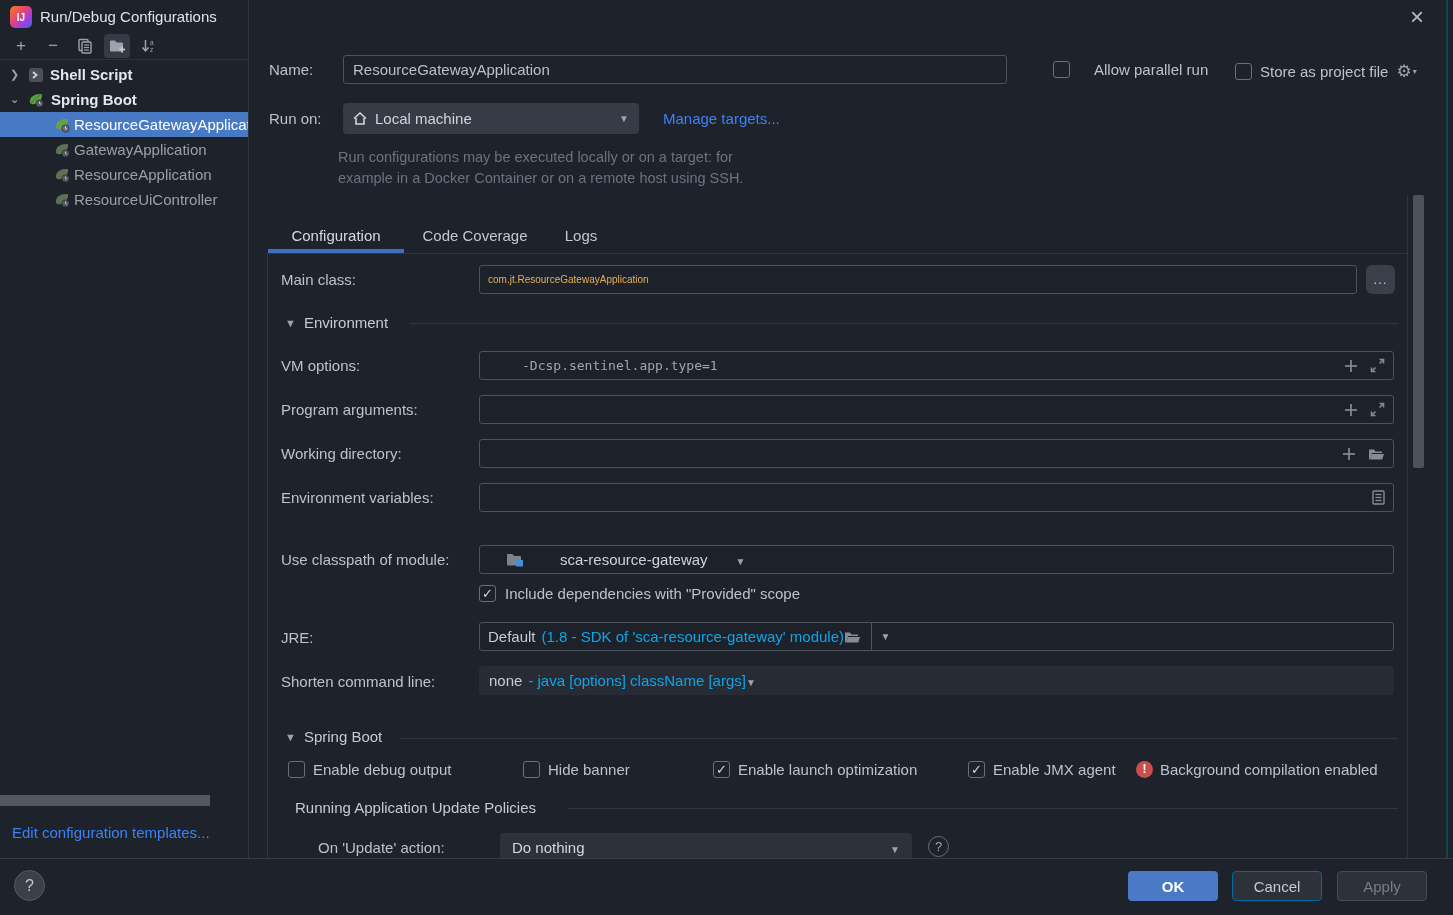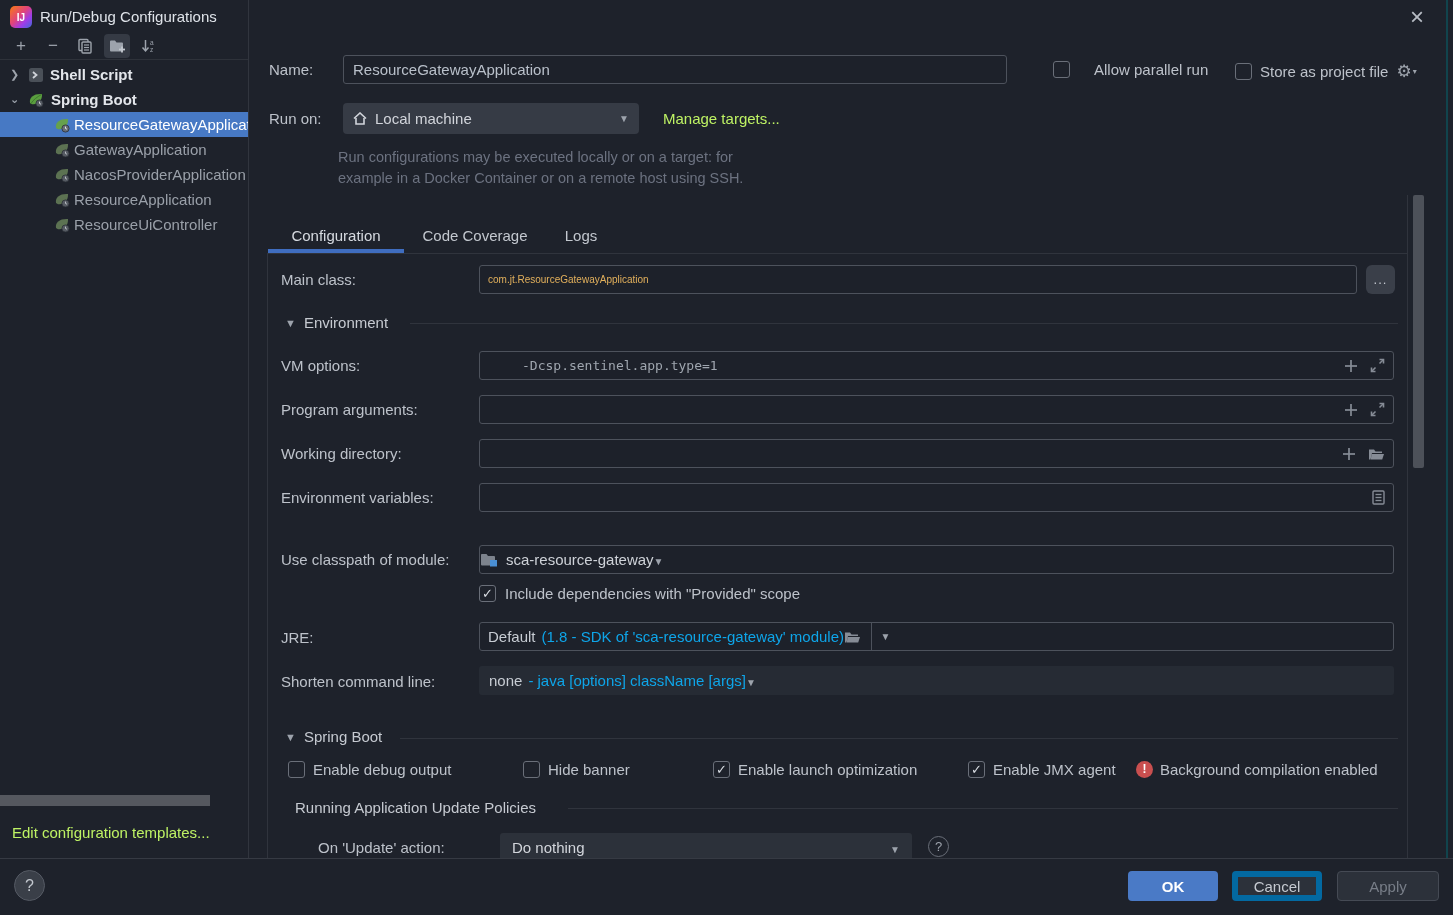--- a/index.html
+++ b/index.html
@@ -39,21 +39,21 @@
   .lbl { color:#bdc2ca; }
   .field { background:#1d212a; border:1px solid #4d525c; border-radius:3px; color:#b6bcc5; display:flex; align-items:center; }
   .name-field { left:343px; top:55px; width:664px; height:29px; padding-left:9px; font-size:15px; color:#b9c0ca; }
   .name-lbl { left:269px; top:61px; }
   .runon-lbl { left:269px; top:110px; }
   .runon-dd { left:343px; top:103px; width:296px; height:31px; background:#363b45; border-radius:4px;
               display:flex; align-items:center; padding:0 10px; color:#d2d5db; }
   .runon-dd .home { margin-right:8px; }
   .runon-dd .dd-arrow { margin-left:auto; }
   .dd-arrow { color:#9da3ac; font-size:10px; }
-  .link { color:#bef264; }
+  .link { color:#3b82f6; }
   .manage-link { left:663px; top:110px; }
   .hint1 { left:338px; top:149px; color:#6c7280; font-size:14.5px; }
   .hint2 { left:338px; top:170px; color:#6c7280; font-size:14.5px; }
   .cb { width:17px; height:17px; border:1.5px solid #6a6f79; border-radius:3px; flex:0 0 auto;
         display:flex; align-items:center; justify-content:center; background:transparent; }
   .cb .cb-check { display:none; color:#d8dce2; font-size:13px; font-weight:bold; line-height:1; }
   .cb.checked .cb-check { display:block; }
   .hdr-cb1 { left:1053px; top:61px; display:flex; align-items:center; gap:24px; }
   .hdr-cb2 { left:1235px; top:61px; display:flex; align-items:center; gap:8px; }
   .gear { color:#9da3ac; font-size:17px; }
@@ -78,21 +78,21 @@
   .ticon { color:#868c96; display:flex; align-items:center; }
   .main-class-val { color:#e2b05c; font-size:10px; }
   .browse-btn { left:1366px; top:265px; width:29px; height:29px; background:#3a3f49; border-radius:6px;
                 color:#c3c8cf; display:flex; align-items:center; justify-content:center; font-size:13px; letter-spacing:1px; }
   .section-hdr { display:flex; align-items:center; color:#c6cad1; }
   .section-hdr .tri { color:#9da3ac; font-size:11px; margin-right:8px; }
   .hline { height:1px; background:#30343d; }
   .mono { font-family:"DejaVu Sans Mono","Liberation Mono",monospace; font-size:13px; color:#9fa6af; }
   .combo-val { color:#c7ccd3; }
   .combo-hint { color:#0ea5e9; }
-  .module-dd { left:479px; top:545px; width:915px; height:29px; padding:0 0; }
+  .module-dd { left:479px; top:545px; width:915px; height:29px; padding:0 26px;gap:28px; }
   .module-dd .txt { color:#ced2d8; margin-left:8px; }
   .provided-row { left:479px; top:585px; display:flex; align-items:center; gap:9px; }
   .jre-dd { left:479px; top:622px; width:915px; height:29px; padding:0 0 0 8px; }
   .jre-dd .arrow-cell { width:28px; height:100%; border-left:1px solid #4d525c; display:flex; align-items:center; justify-content:center; margin-left:10px; }
   .shorten-dd { left:479px; top:666px; width:915px; height:29px; padding:0 10px; background:#262b34; border:none; border-radius:3px; }
   .sb-cbrow { left:267px; top:753px; width:1330px; height:32px; }
   .sb-cb { position:absolute; top:0; height:32px; display:flex; align-items:center; gap:8px; }
   .err-badge { position:absolute; top:0; height:32px; display:flex; align-items:center; gap:7px; }
   .err-icon { width:17px; height:17px; border-radius:50%; background:#c94f4f; color:#fff; font-size:12px; font-weight:bold;
               display:flex; align-items:center; justify-content:center; }
@@ -100,22 +100,22 @@
               display:flex; align-items:center; padding:0 12px; color:#d2d5db; }
   .help-small { left:928px; top:836px; width:21px; height:21px; border:1.5px solid #6a6f79; border-radius:50%;
                 color:#9da3ac; font-size:13px; display:flex; align-items:center; justify-content:center; }
 
   
   .footer { left:0; top:858px; width:1453px; height:57px; background:#1e222b; border-top:1px solid #363a43; }
   .help-btn { left:14px; top:870px; width:31px; height:31px; border-radius:50%; background:#3a3f48; border:1px solid #555a64;
               color:#c3c8cf; display:flex; align-items:center; justify-content:center; font-size:16px; }
   .btn { height:30px; border-radius:4px; display:flex; align-items:center; justify-content:center; font-size:15px; }
   .btn-ok { left:1128px; top:871px; width:90px; background:#4a7ac6; color:#fff; font-weight:bold; }
-  .btn-cancel { left:1232px; top:871px; width:90px; background:#2c313a; border:6px solid #0369a1; color:#c6cad1; }
-  .btn-apply { left:1337px; top:871px; width:102px; background:#2c313a; border:1px solid #454a54; color:#787e88; }
+  .btn-cancel { left:1232px; top:871px; width:90px; background:#2c313a; border:1px solid #0369a1; color:#c6cad1; }
+  .btn-apply { left:1337px; top:871px; width:90px; background:#2c313a; border:1px solid #454a54; color:#787e88; }
 
   svg { display:block; }
 </style>
 </head>
 <body>
 
 <div id="stage">
 
   <div class="abs logo">
       <span>IJ</span>
@@ -212,31 +212,20 @@
     </div>
     <div class="tree-row tree-child">
       <span class="t-icon">
           <svg width="17" height="16" viewBox="0 0 17 16">
             <path d="M2 11 C1 5 6 1.5 14 2 C14.5 9 9.5 13 4 12.2 Z" fill="#5c7252"></path>
             <circle cx="11.5" cy="11.5" r="3.6" fill="#565b63" stroke="#2a2e36" stroke-width="0.8"></circle>
             <line x1="11.5" y1="11.5" x2="11.5" y2="9.6" stroke="#b9bdc4" stroke-width="1"></line>
             <line x1="11.5" y1="11.5" x2="13" y2="12.2" stroke="#b9bdc4" stroke-width="1"></line>
           </svg>
         </span>
-      <span>NacosProviderApplication</span>
-    </div>
-    <div class="tree-row tree-child">
-      <span class="t-icon">
-          <svg width="17" height="16" viewBox="0 0 17 16">
-            <path d="M2 11 C1 5 6 1.5 14 2 C14.5 9 9.5 13 4 12.2 Z" fill="#5c7252"></path>
-            <circle cx="11.5" cy="11.5" r="3.6" fill="#565b63" stroke="#2a2e36" stroke-width="0.8"></circle>
-            <line x1="11.5" y1="11.5" x2="11.5" y2="9.6" stroke="#b9bdc4" stroke-width="1"></line>
-            <line x1="11.5" y1="11.5" x2="13" y2="12.2" stroke="#b9bdc4" stroke-width="1"></line>
-          </svg>
-        </span>
       <span>ResourceApplication</span>
     </div>
     <div class="tree-row tree-child">
       <span class="t-icon">
           <svg width="17" height="16" viewBox="0 0 17 16">
             <path d="M2 11 C1 5 6 1.5 14 2 C14.5 9 9.5 13 4 12.2 Z" fill="#5c7252"></path>
             <circle cx="11.5" cy="11.5" r="3.6" fill="#565b63" stroke="#2a2e36" stroke-width="0.8"></circle>
             <line x1="11.5" y1="11.5" x2="11.5" y2="9.6" stroke="#b9bdc4" stroke-width="1"></line>
             <line x1="11.5" y1="11.5" x2="13" y2="12.2" stroke="#b9bdc4" stroke-width="1"></line>
           </svg>

